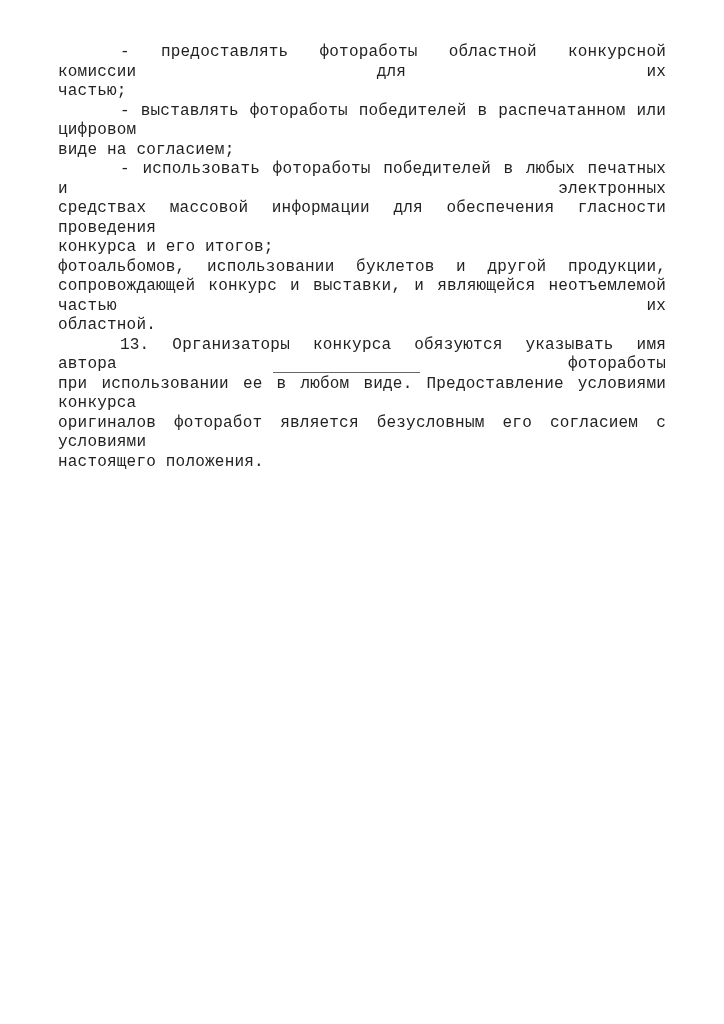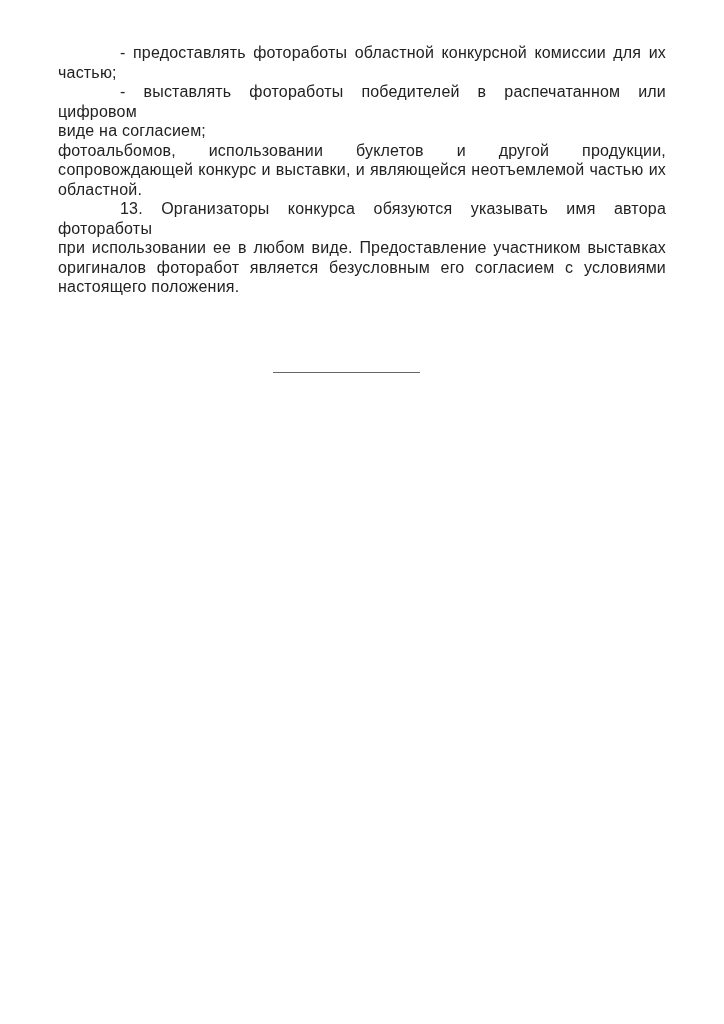--- a/index.html
+++ b/index.html
@@ -6,21 +6,21 @@
     margin: 0;
     padding: 0;
     background: #ffffff;
   }
   .page {
     position: relative;
     width: 697px;
     height: 1024px;
     background: #ffffff;
     overflow: hidden;
-    font-family: Liberation Sans, sans-serif;
+    font-family: Liberation Mono, monospace;
   }
   .content {
     position: absolute;
     left: 58px;
     top: 43px;
     width: 608px;
     color: #222222;
     font-size: 16px;
     line-height: 19.5px;
     letter-spacing: 0.2px;
@@ -61,30 +61,35 @@
     <p class="para">
       <span class="ln first">- предоставлять фотоработы областной конкурсной комиссии для их</span>
       <span class="ln last">частью;</span>
     </p>
 
     <p class="para">
       <span class="ln first">- выставлять фотоработы победителей в распечатанном или цифровом</span>
       <span class="ln last">виде на согласием;</span>
     </p>
 
+    <p class="para">
+      <span class="ln first">- использовать фотоработы победителей в любых печатных и электронных</span>
+      <span class="ln">средствах массовой информации для обеспечения гласности проведения</span>
+      <span class="ln last">конкурса и его итогов;</span>
+    </p>
 
     <p class="para">
       <span class="ln">фотоальбомов, использовании буклетов и другой продукции,</span>
       <span class="ln">сопровождающей конкурс и выставки, и являющейся неотъемлемой частью их</span>
       <span class="ln last">областной.</span>
     </p>
 
     <p class="para">
       <span class="ln first">13. Организаторы конкурса обязуются указывать имя автора фотоработы</span>
-      <span class="ln">при использовании ее в любом виде. Предоставление участником выставках</span>
+      <span class="ln">при использовании ее в любом виде. Предоставление условиями конкурса</span>
       <span class="ln">оригиналов фоторабот является безусловным его согласием с условиями</span>
       <span class="ln last">настоящего положения.</span>
     </p>
 
   </div>
 
   <div class="separator" style="border-top-color: rgb(102, 102, 102);"></div>
 
 </div>
 

